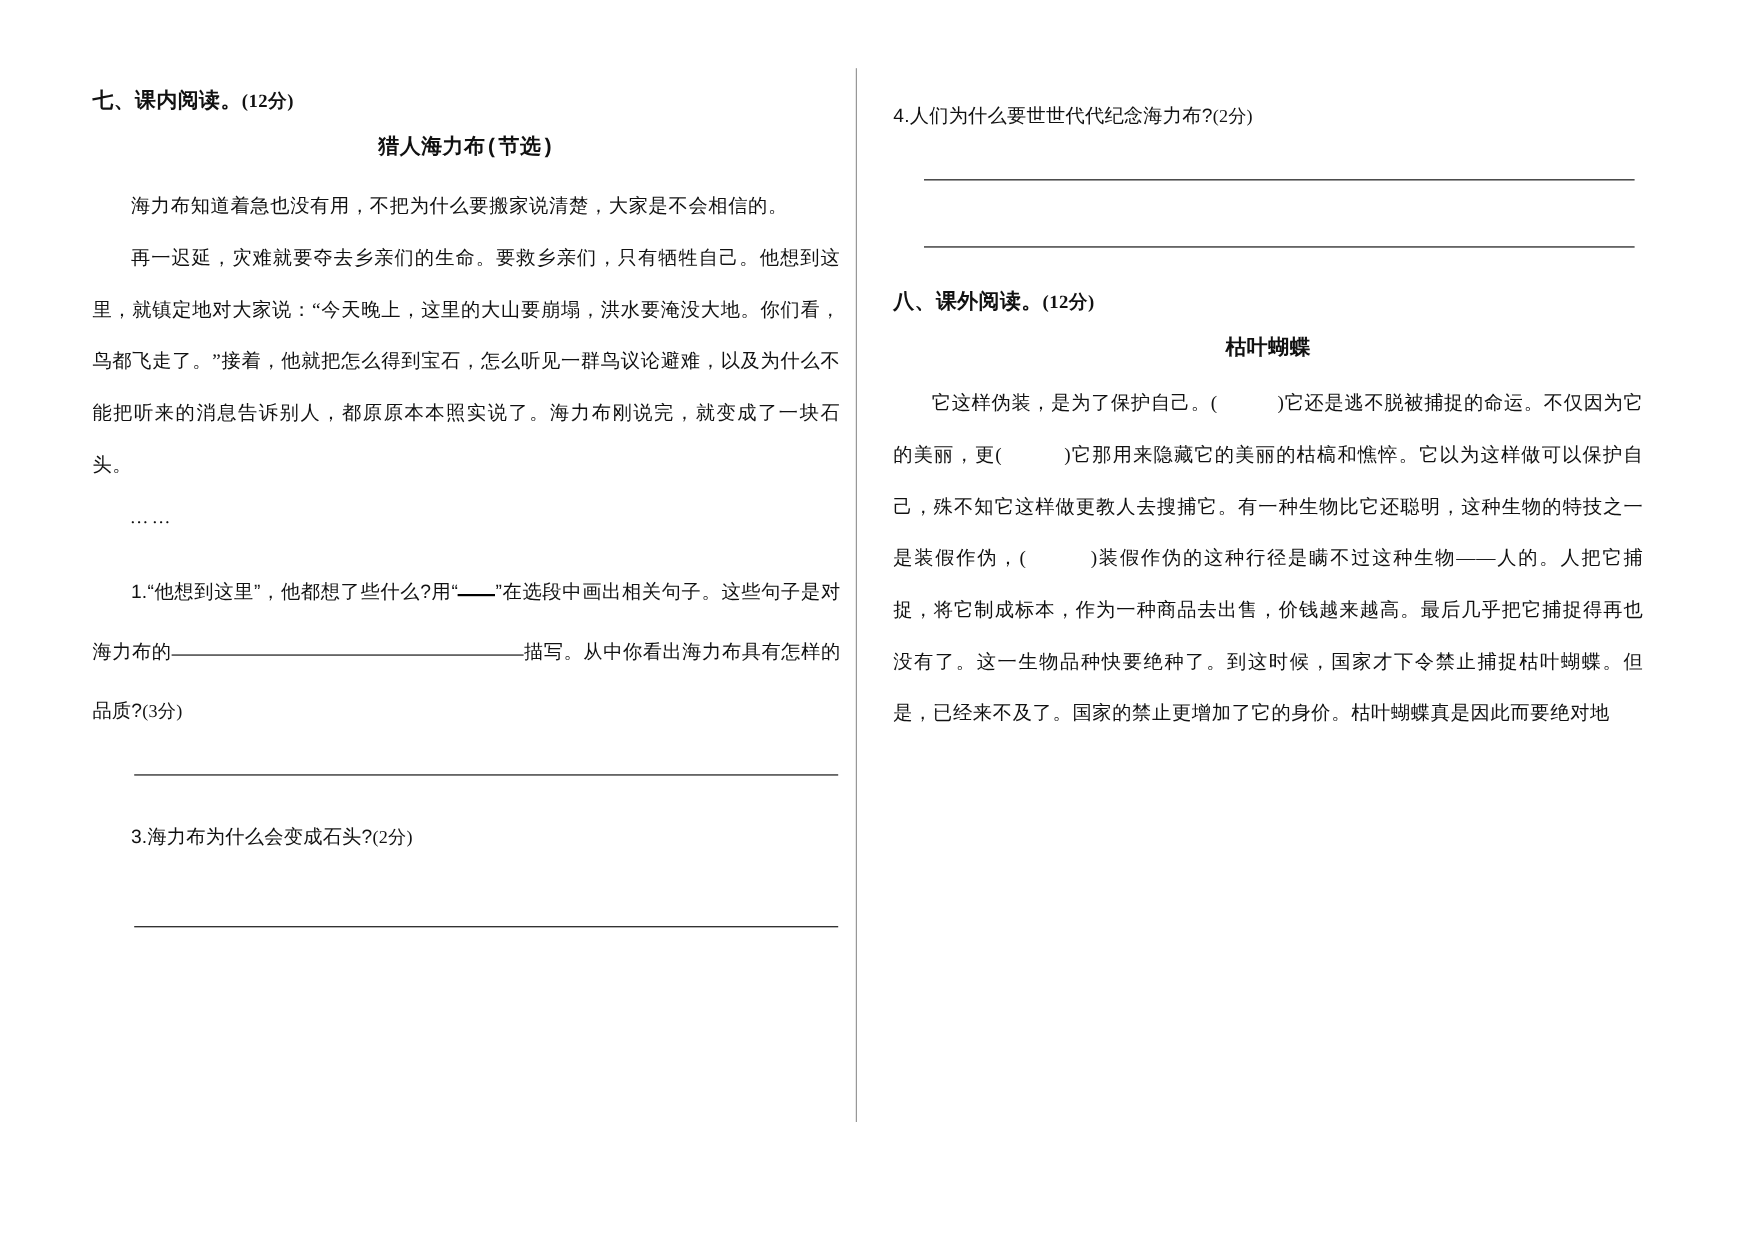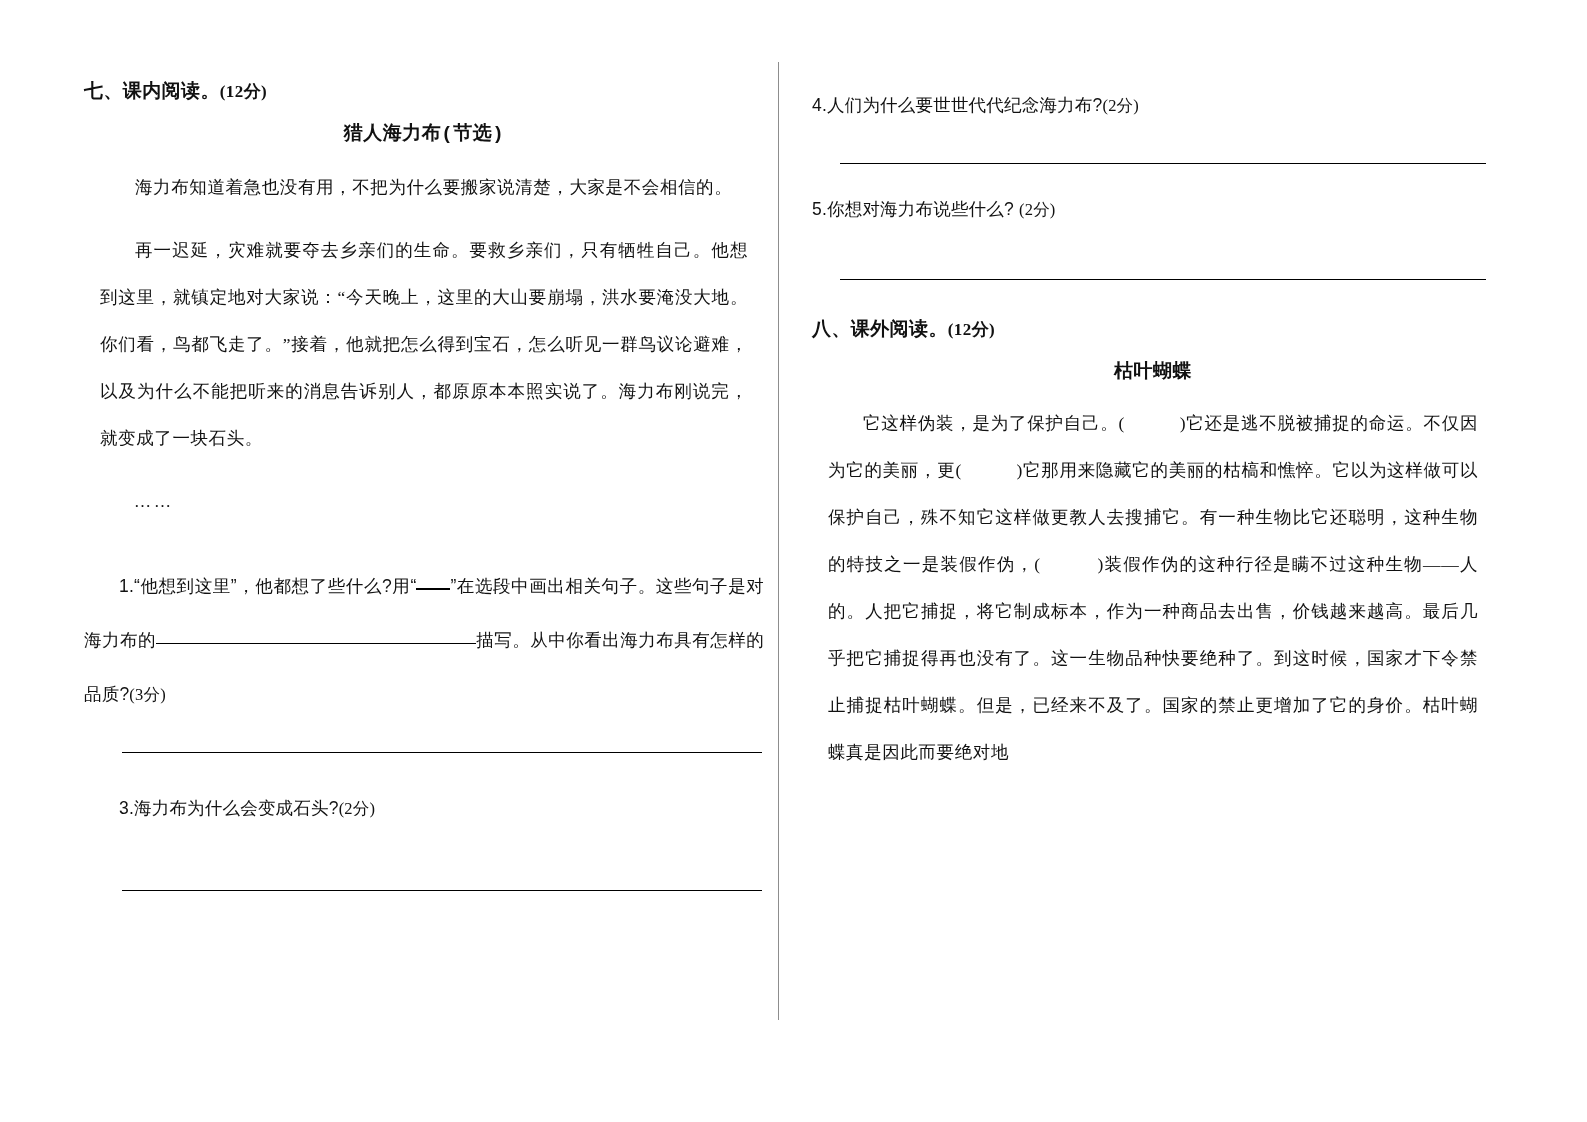--- a/index.html
+++ b/index.html
@@ -70,21 +70,21 @@
   
   .passage {
     font-family: "Liberation Serif", "DejaVu Serif", serif;
     font-size: 17.5px;
     line-height: 47px;
     text-align: justify;
     text-justify: inter-ideograph;
     letter-spacing: .6px;
   }
   .passage p {
-    margin: 16px;
+    margin: 0;
     text-indent: 2em;
   }
   .passage .dots {
     letter-spacing: 3px;
     font-size: 17px;
   }
 
   
   .questions {
     font-family: "Liberation Sans", "DejaVu Sans", sans-serif;
@@ -184,21 +184,20 @@
   <div class="column col-right">
 
     <div class="questions">
 
       <p class="flush"><span>4.</span><span>人们为什么要世世代代纪念海力布?</span><span class="q-pts">(2分)</span></p>
 
       <div class="answer-rule ans-right"></div>
 
       <div class="spacer-18"></div>
 
-      <p class="flush"><span>5.</span><span>你想对海力布说些什么?</span>&nbsp;<span class="q-pts">(2分)</span></p>
 
       <div class="answer-rule ans-right deep"></div>
 
     </div>
 
     <div class="spacer-36"></div>
 
     <div class="section-head">
       <span>八、课外阅读。</span><span class="pts">(12分)</span>
     </div>

